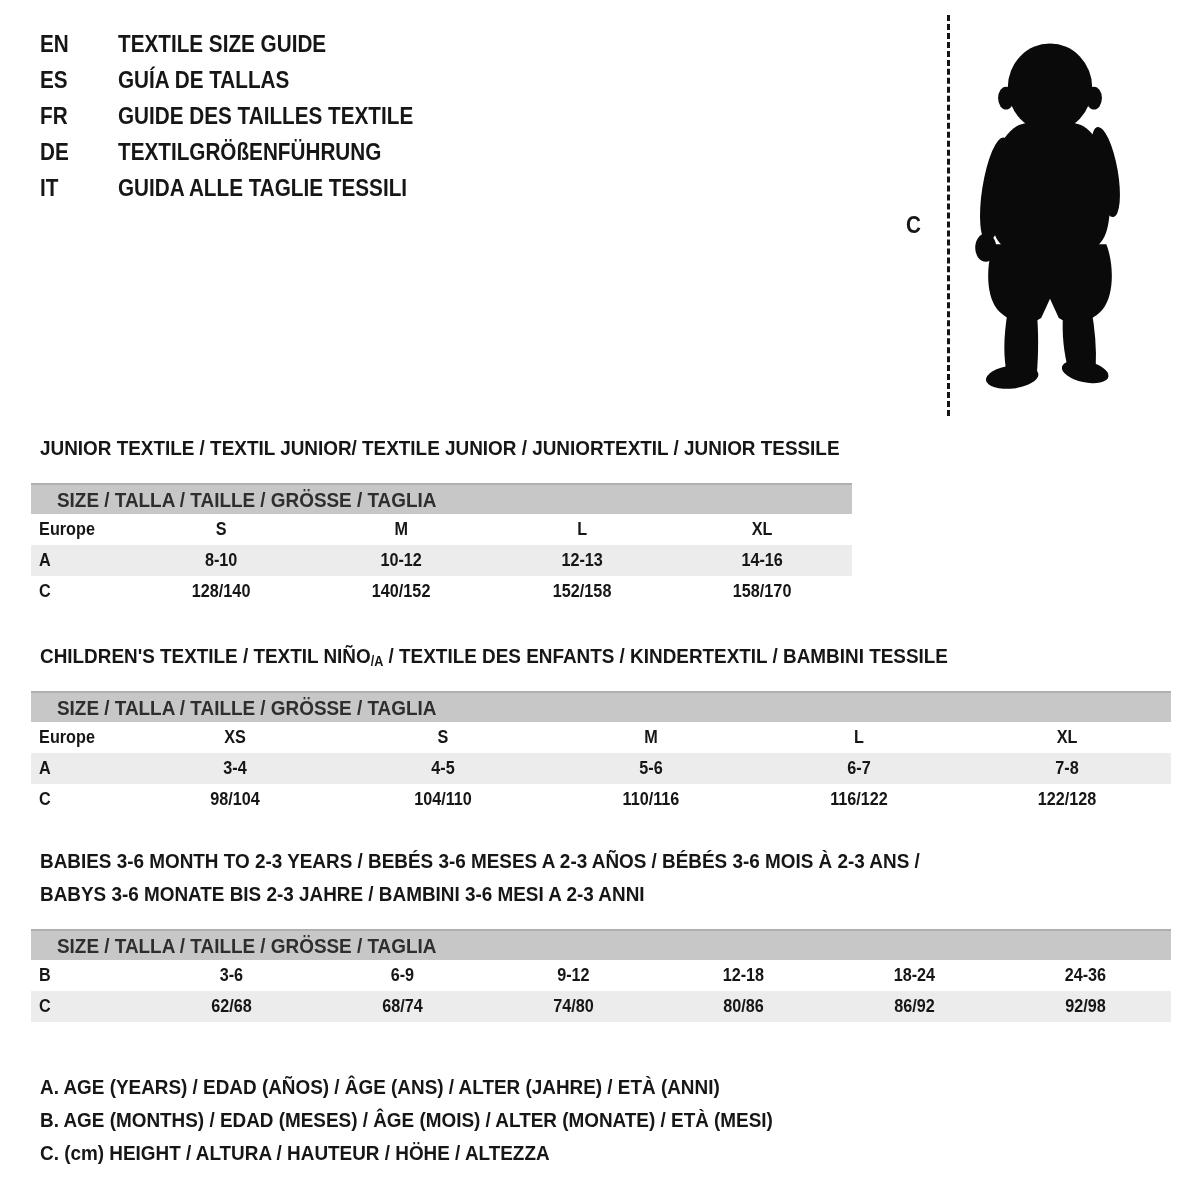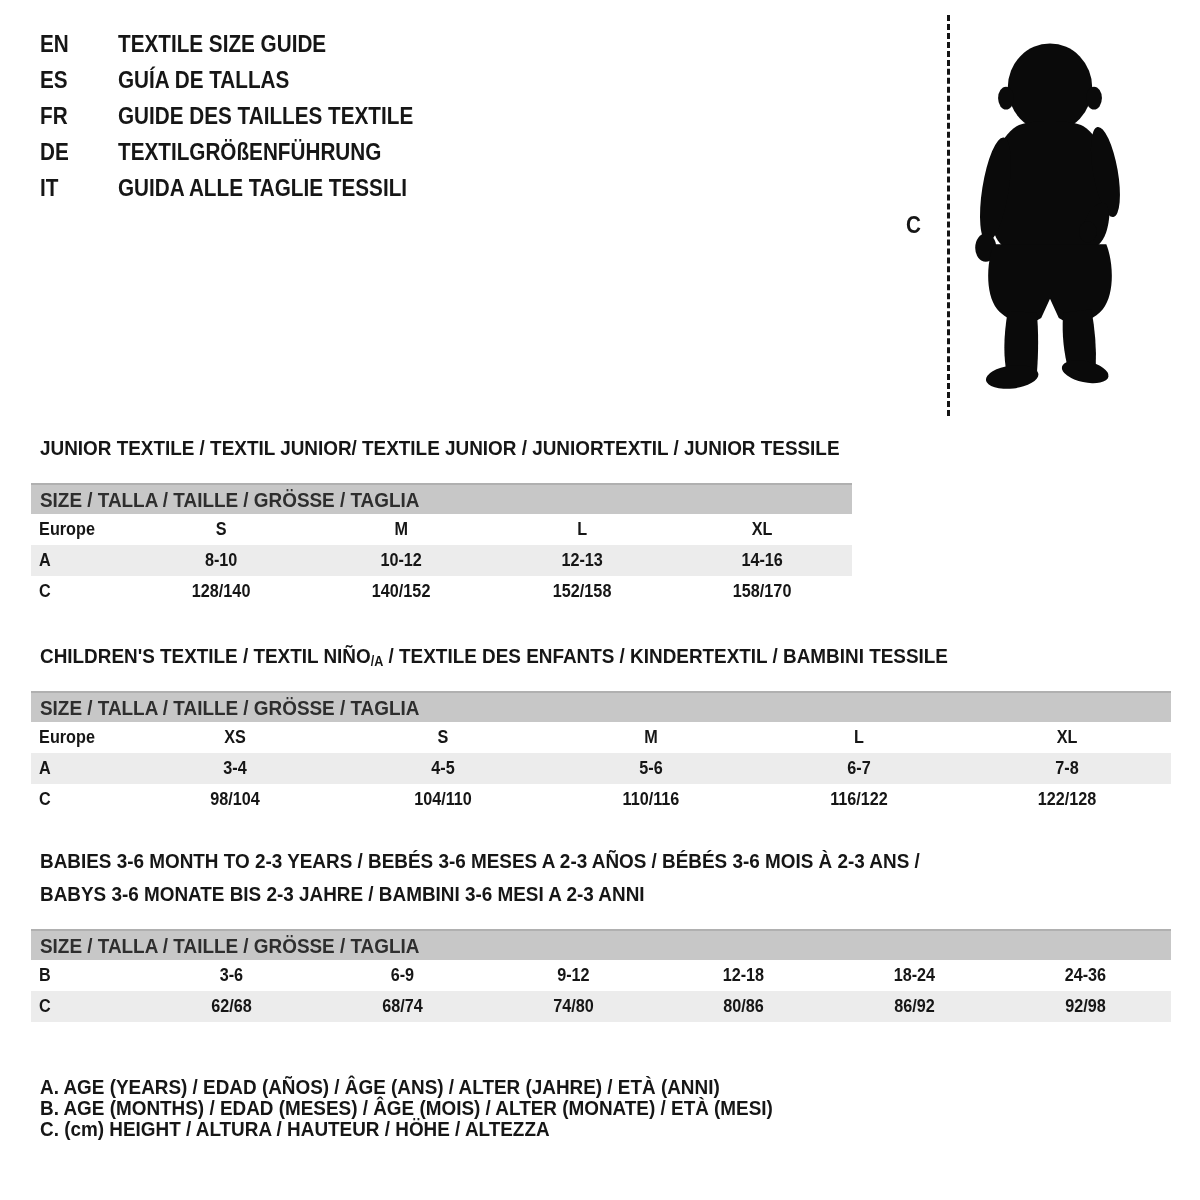--- a/index.html
+++ b/index.html
@@ -36,35 +36,35 @@
 
   
   .table { position:absolute; left:31px; }
   .t-junior   { top:483px; width:821px; }
   .t-children { top:691px; width:1140px; }
   .t-babies   { top:929px; width:1140px; }
 
   .size-bar {
     height:31px; box-sizing:border-box;
     background:#c7c7c7; border-top:2px solid #b0b0b0;
-    display:flex; align-items:center; padding-left:9px;
+    display:flex; align-items:center; padding-left:26px;
     font-size:21px; color:#2e2e2e;
   }
   .row { display:grid; align-items:center; height:31px; font-size:18px; }
   .t-junior .row   { grid-template-columns:100px repeat(4,1fr); }
   .t-children .row { grid-template-columns:100px repeat(5,1fr); }
   .t-babies .row   { grid-template-columns:115px repeat(6,1fr); }
   .row.shaded { background:#ececec; }
   .lab { padding-left:9px; transform:scaleX(0.9); transform-origin:0 50%; }
   .val { text-align:center; transform:scaleX(0.9); transform-origin:50% 50%; }
 
   
   .legend {
     position:absolute; left:40px; top:1076px;
-    display:grid; font-size:21px; line-height:21px;
+    display:grid; row-gap:12px; font-size:21px; line-height:21px;
   }
 </style>
 </head>
 <body>
 
 <div class="doc">
 
   <div class="langs">
     <div class="cx">EN</div>
     <div class="cx">TEXTILE SIZE GUIDE</div>

